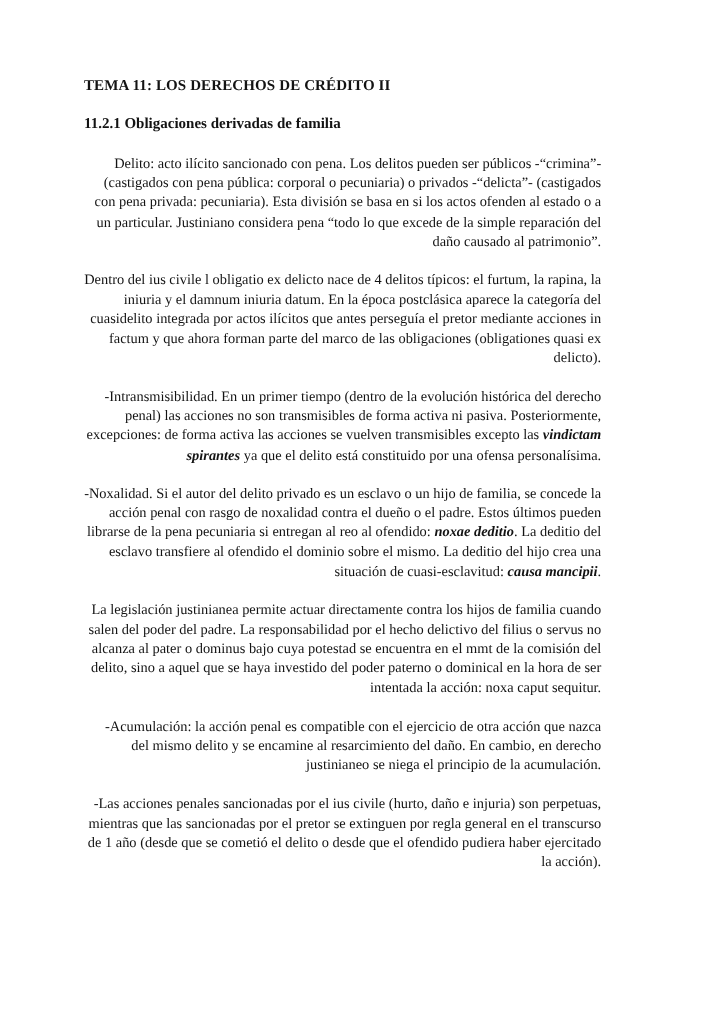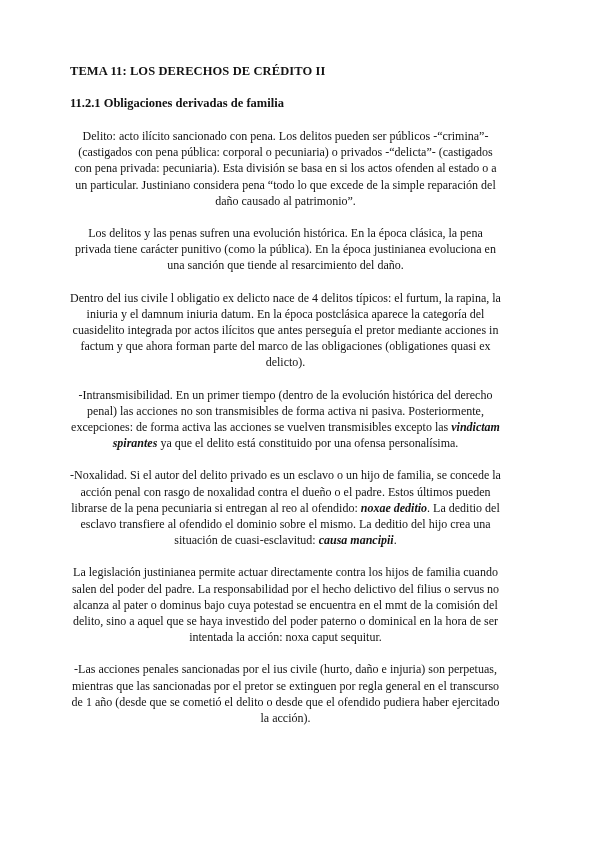--- a/index.html
+++ b/index.html
@@ -31,38 +31,38 @@
   .doc-subtitle {
     font-size: 12.5px;
     font-weight: bold;
     margin: 0 0 17px 0;
     line-height: 16px;
   }
   .doc-body p {
     font-size: 12px;
     line-height: 16.2px;
     margin: 0 0 16px 0;
-    text-align: center;
+    text-align: right;
   }
   .doc-body p:last-child {
     margin-bottom: 4px;
   }
   .run-italic {
     font-style: italic;
     font-weight: bold;
   }
 </style>
 </head>
 <body>
 
 <div class="page">
   <h1 class="doc-title">TEMA 11: LOS DERECHOS DE CRÉDITO II</h1>
   <h2 class="doc-subtitle">11.2.1 Obligaciones derivadas de familia</h2>
   <div class="doc-body" id="doc-body">
       <p><span>Delito: acto ilícito sancionado con pena. Los delitos pueden ser públicos -“crimina”- (castigados con pena pública: corporal o pecuniaria) o privados -“delicta”- (castigados con pena privada: pecuniaria). Esta división se basa en si los actos ofenden al estado o a un particular. Justiniano considera pena “todo lo que excede de la simple reparación del daño causado al patrimonio”.</span></p>
-      <p><span>Los delitos y las penas sufren una evolución histórica. En la época clásica, la pena privada tiene carácter punitivo (como la pública). En la época justinianea evoluciona en una sanción que tiende al resarcimiento del daño.</span></p>
       <p><span>Dentro del ius civile l obligatio ex delicto nace de 4 delitos típicos: el furtum, la rapina, la iniuria y el damnum iniuria datum. En la época postclásica aparece la categoría del cuasidelito integrada por actos ilícitos que antes perseguía el pretor mediante acciones in factum y que ahora forman parte del marco de las obligaciones (obligationes quasi ex delicto).</span></p>
       <p><span>-Intransmisibilidad. En un primer tiempo (dentro de la evolución histórica del derecho penal) las acciones no son transmisibles de forma activa ni pasiva. Posteriormente, excepciones: de forma activa las acciones se vuelven transmisibles excepto las </span><span class="run-italic">vindictam spirantes</span><span> ya que el delito está constituido por una ofensa personalísima.</span></p>
       <p><span>-Noxalidad. Si el autor del delito privado es un esclavo o un hijo de familia, se concede la acción penal con rasgo de noxalidad contra el dueño o el padre. Estos últimos pueden librarse de la pena pecuniaria si entregan al reo al ofendido: </span><span class="run-italic">noxae deditio</span><span>. La deditio del esclavo transfiere al ofendido el dominio sobre el mismo. La deditio del hijo crea una situación de cuasi-esclavitud: </span><span class="run-italic">causa mancipii</span><span>.</span></p>
       <p><span>La legislación justinianea permite actuar directamente contra los hijos de familia cuando salen del poder del padre. La responsabilidad por el hecho delictivo del filius o servus no alcanza al pater o dominus bajo cuya potestad se encuentra en el mmt de la comisión del delito, sino a aquel que se haya investido del poder paterno o dominical en la hora de ser intentada la acción: noxa caput sequitur.</span></p>
+      <p><span>-Acumulación: la acción penal es compatible con el ejercicio de otra acción que nazca del mismo delito y se encamine al resarcimiento del daño. En cambio, en derecho justinianeo se niega el principio de la acumulación.</span></p>
       <p><span>-Las acciones penales sancionadas por el ius civile (hurto, daño e injuria) son perpetuas, mientras que las sancionadas por el pretor se extinguen por regla general en el transcurso de 1 año (desde que se cometió el delito o desde que el ofendido pudiera haber ejercitado la acción).</span></p>
     </div>
 </div>
 
 </body></html>

